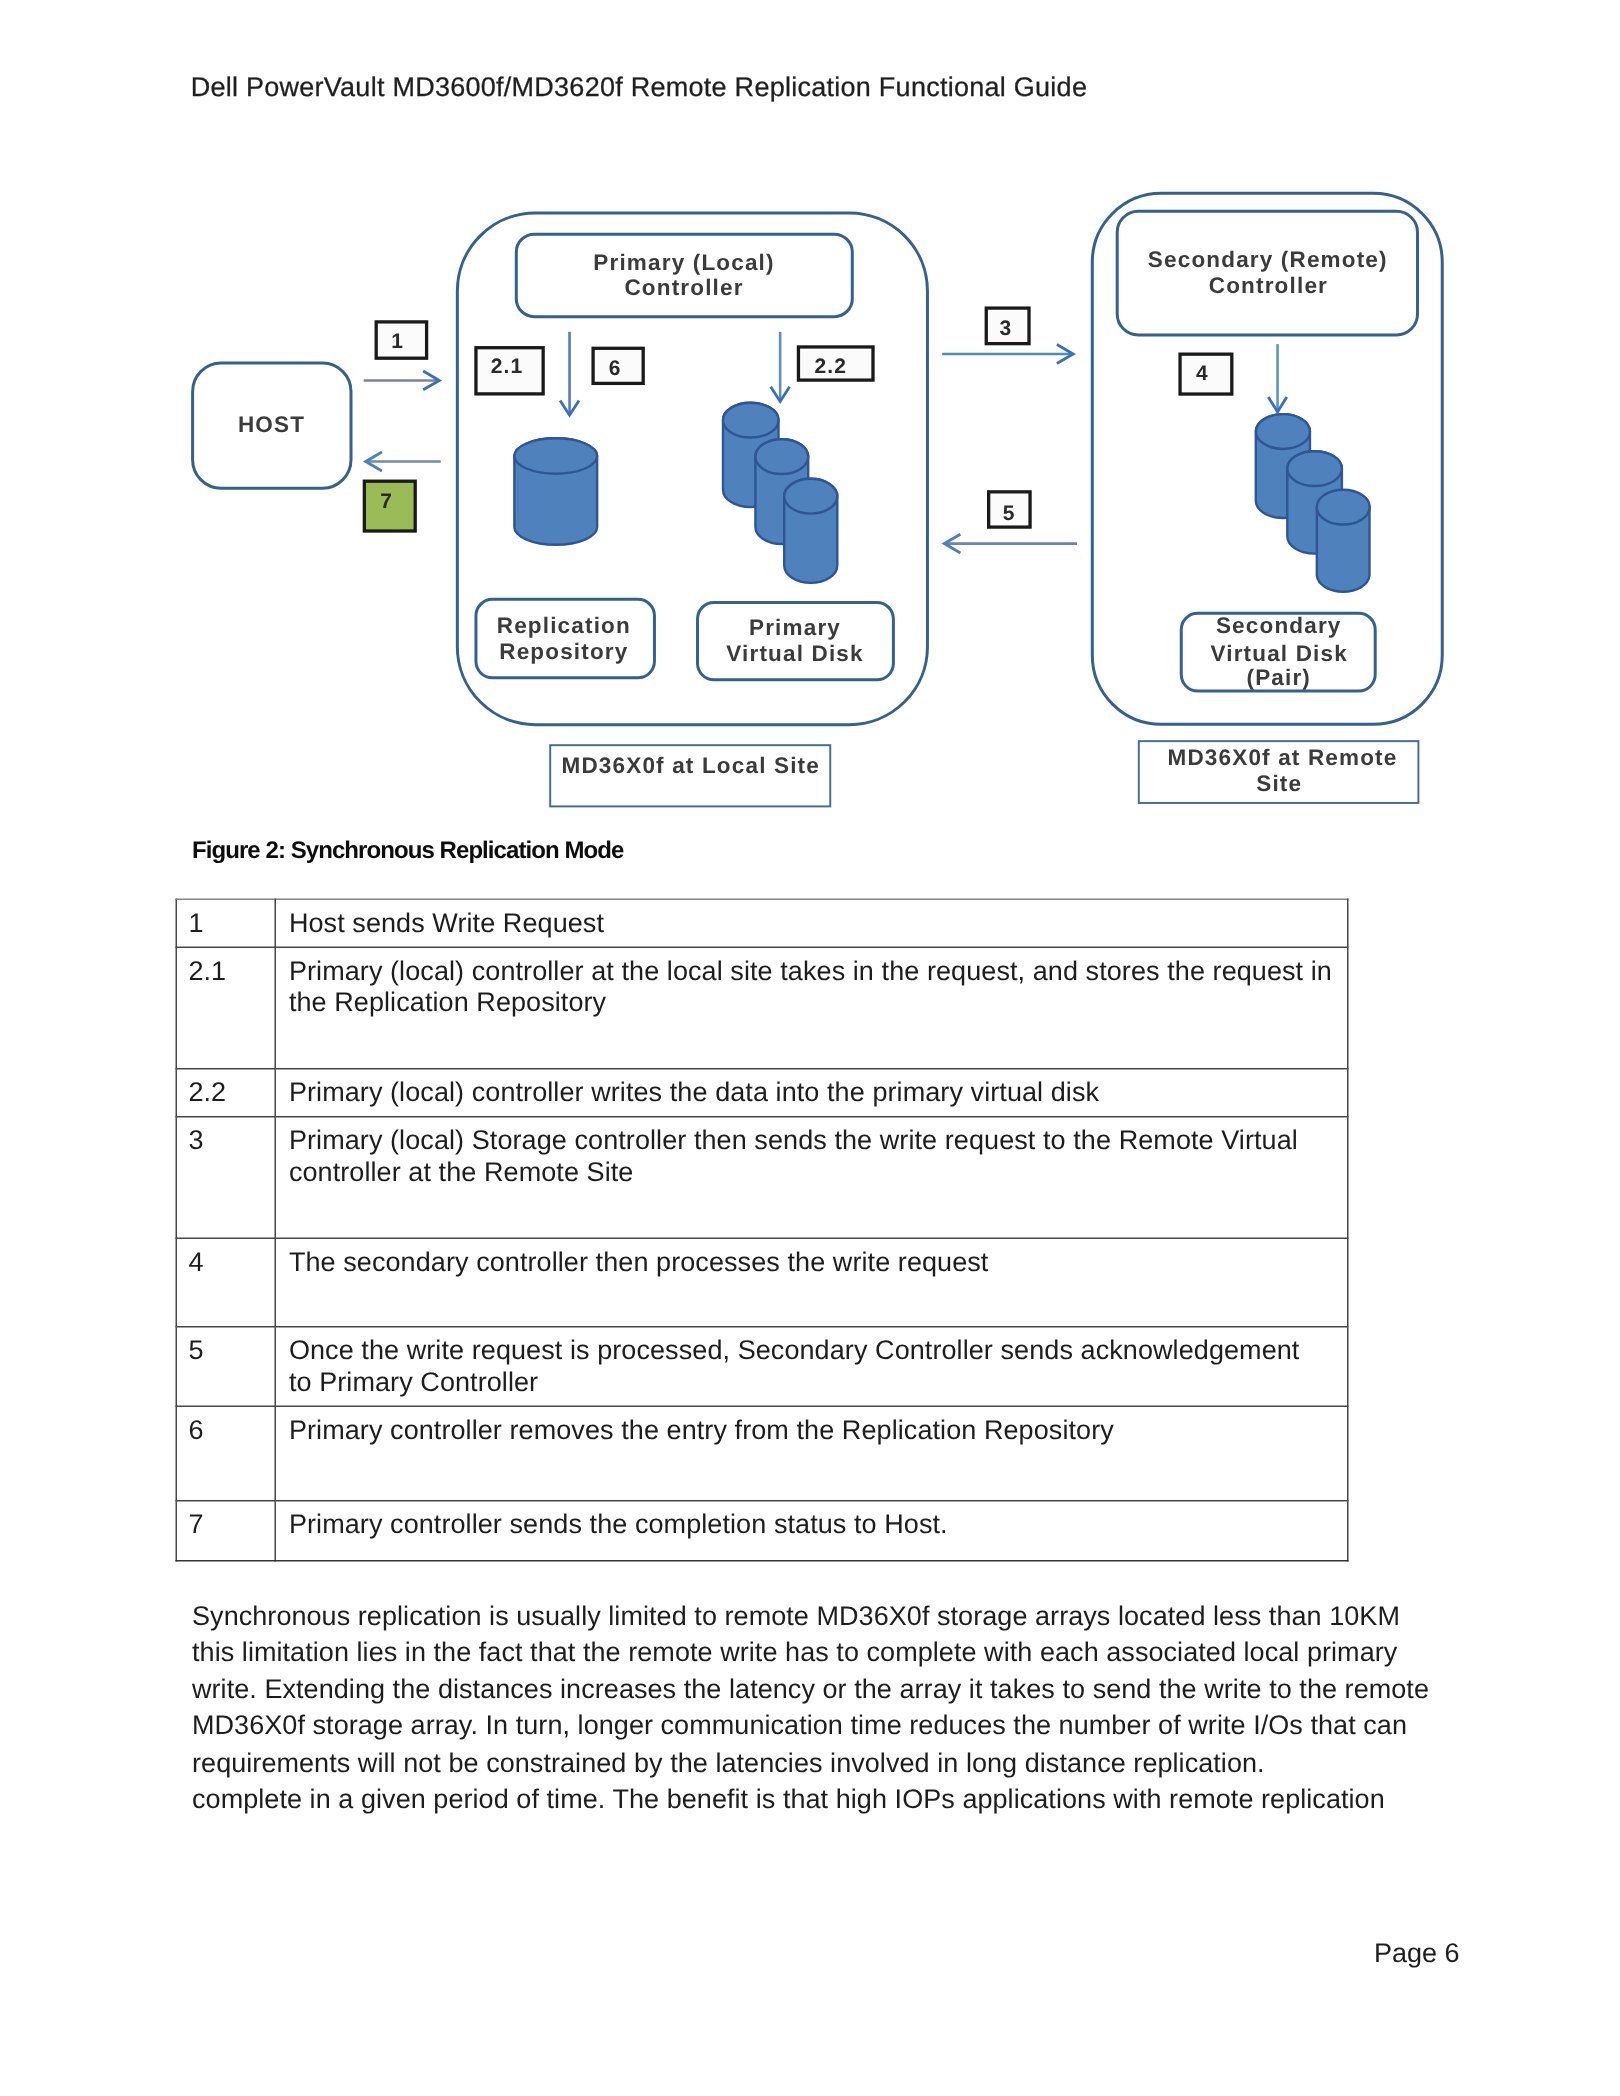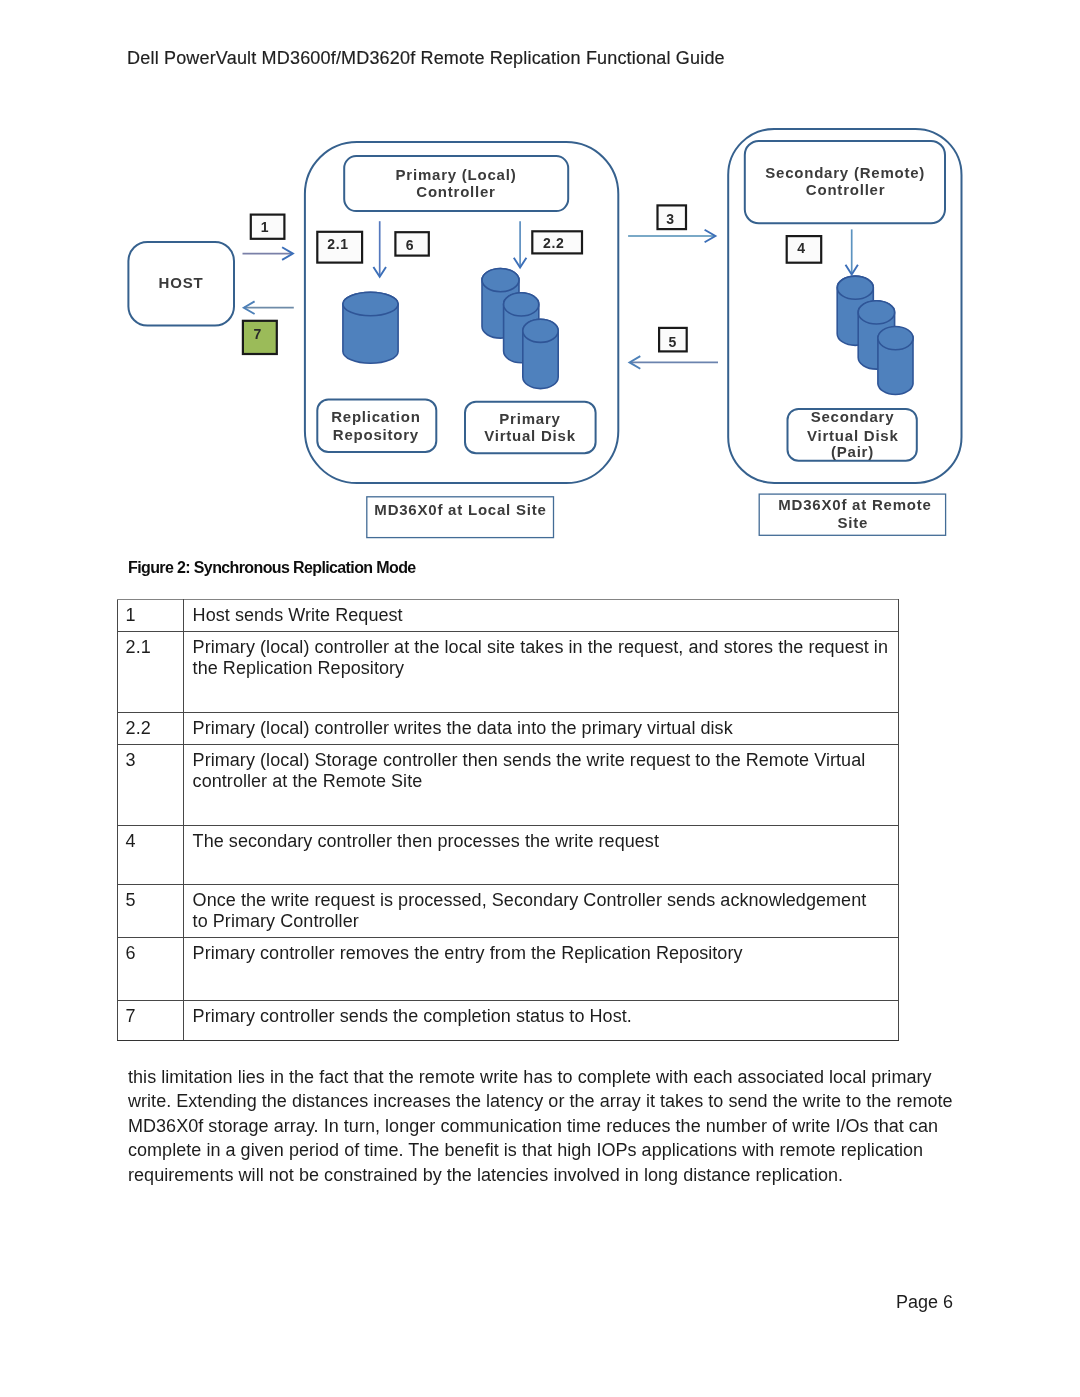--- a/index.html
+++ b/index.html
@@ -24,21 +24,21 @@
   #steps-table tr:last-child td{border-bottom:1.6px solid #333;}
   #steps-table tr.r1 td{height:31.9px}
   #steps-table tr.r2 td{height:81.1px}
   #steps-table tr.r3 td{height:31.7px}
   #steps-table tr.r4 td{height:81.1px}
   #steps-table tr.r5 td{height:59.2px}
   #steps-table tr.r6 td{height:52.6px}
   #steps-table tr.r7 td{height:63.9px}
   #steps-table tr.r8 td{height:39.8px}
   #body-text{position:absolute;left:128px;top:1064.5px;width:880px;font-size:18px;color:#1d1d1d;line-height:24.6px;letter-spacing:.04px;text-align:left;}
-  #page-number{position:absolute;left:0;top:1291.5px;width:953px;text-align:right;font-size:18px;color:#1d1d1d;}
+  #page-number{position:absolute;left:0;top:1291.5px;width:953px;text-align:right;font-size:18px;color:#1d1d1d;padding-left:20px;}
 </style>
 </head>
 <body>
 
 <div class="page">
   <div id="doc-title">Dell PowerVault MD3600f/MD3620f Remote Replication Functional Guide</div>
   <svg id="figure-area" width="1080" height="1397" viewBox="0 0 1080 1397" xmlns="http://www.w3.org/2000/svg">
     <defs>
       <linearGradient id="cylSide" x1="0" y1="0" x2="1" y2="0">
         <stop offset="0%" stop-color="#5B8AC4"></stop>
@@ -179,20 +179,21 @@
           <td class="num">6</td>
           <td class="desc"><span>Primary controller removes the entry from the Replication Repository</span></td>
         </tr>
         <tr class="r8">
           <td class="num">7</td>
           <td class="desc bold"><span>Primary controller sends the completion status to Host.</span></td>
         </tr>
       </tbody>
   </table>
   <div id="body-text">
+      <div>Synchronous replication is usually limited to remote MD36X0f storage arrays located less than 10KM</div>
       <div>this limitation lies in the fact that the remote write has to complete with each associated local primary</div>
       <div>write. Extending the distances increases the latency or the array it takes to send the write to the remote</div>
       <div>MD36X0f storage array. In turn, longer communication time reduces the number of write I/Os that can</div>
+      <div>requirements will not be constrained by the latencies involved in long distance replication.</div>
       <div>complete in a given period of time. The benefit is that high IOPs applications with remote replication</div>
-      <div>requirements will not be constrained by the latencies involved in long distance replication.</div>
     </div>
   <div id="page-number">Page 6</div>
 </div>
 
 </body></html>

